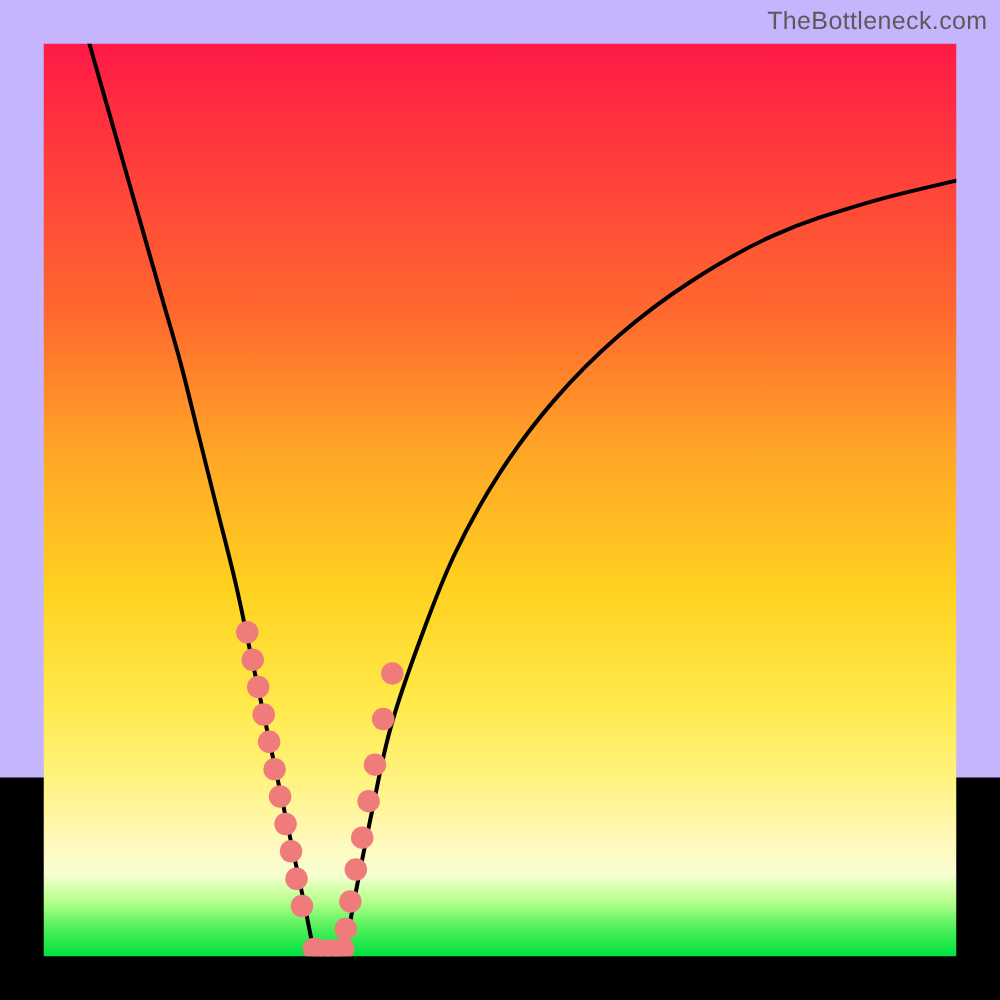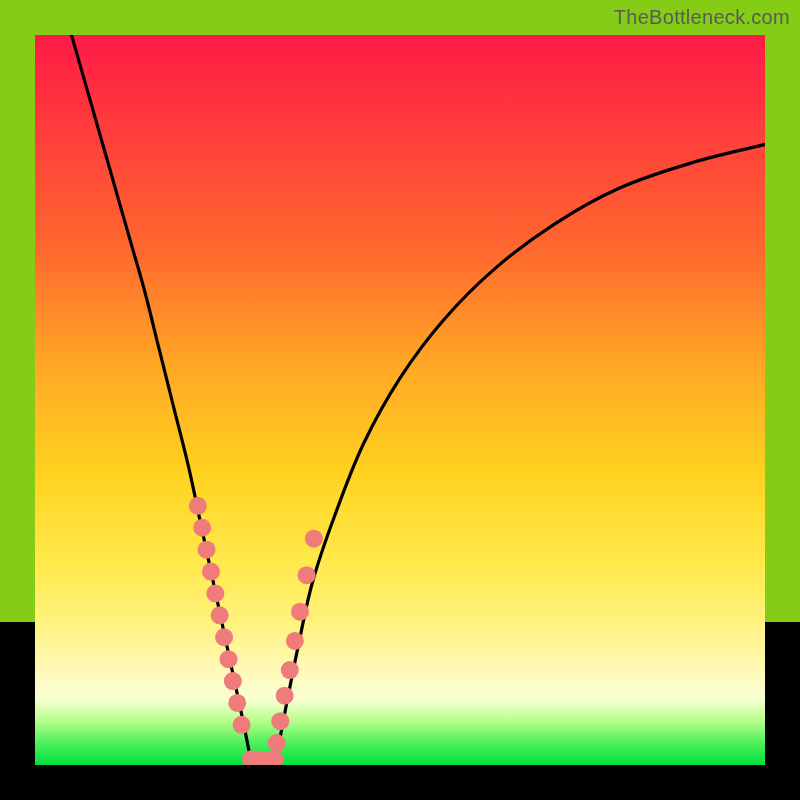--- a/index.html
+++ b/index.html
@@ -8,21 +8,21 @@
     width: 800px;
     height: 800px;
     overflow: hidden;
     background: #000;
     font-family: Arial, Helvetica, sans-serif;
   }
   .container {
     position: relative;
     width: 800px;
     height: 622px;
-    background: #84cc16;
+    background: #c4b5fd;
   }
   .plot-area {
     position: absolute;
     left: 35px;
     top: 35px;
     width: 730px;
     height: 730px;
     
     background: linear-gradient(
       to bottom,

